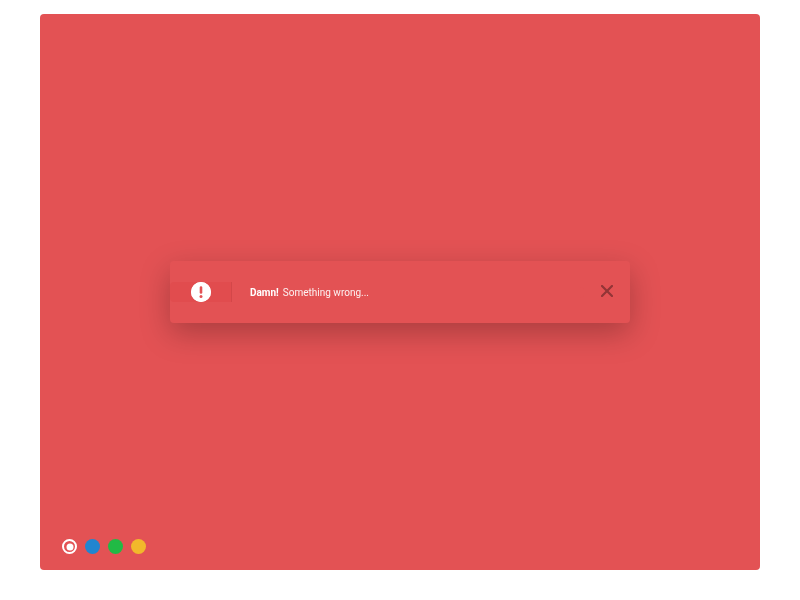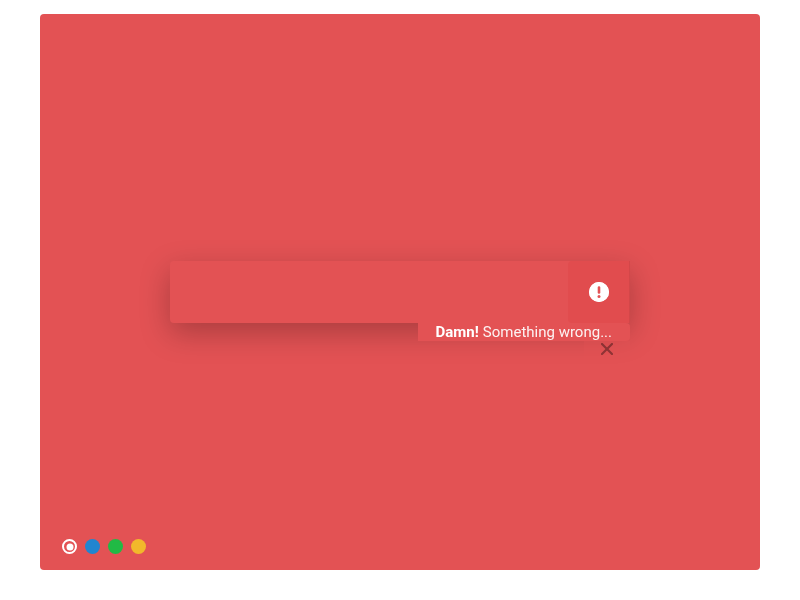--- a/index.html
+++ b/index.html
@@ -7,29 +7,28 @@
     .stage {
       position: absolute;
       top: 14px; left: 40px; right: 40px; bottom: 30px;
       border-radius: 4px;
       display: flex;
       align-items: center;
       justify-content: center;
     }
     .alert {
       display: flex;
-      align-items: flex-end;
+      align-items: center;
       border-radius: 4px;
       height: 62px;
       width: 460px;
-      font-size: 15px;
+      font-size: 10px;
       color: #fff;
       position: relative;
       box-shadow: 0 10px 30px rgba(0,0,0,0.25);
-      flex-direction: column;
     }
     .alert-icon-box {
       width: 62px;
       flex: 0 0 62px;
       display: flex;
       align-items: center;
       justify-content: center;
       border-top-left-radius: 4px;
       border-bottom-left-radius: 4px;
       border-right: 1px solid rgba(0,0,0,0.06);

